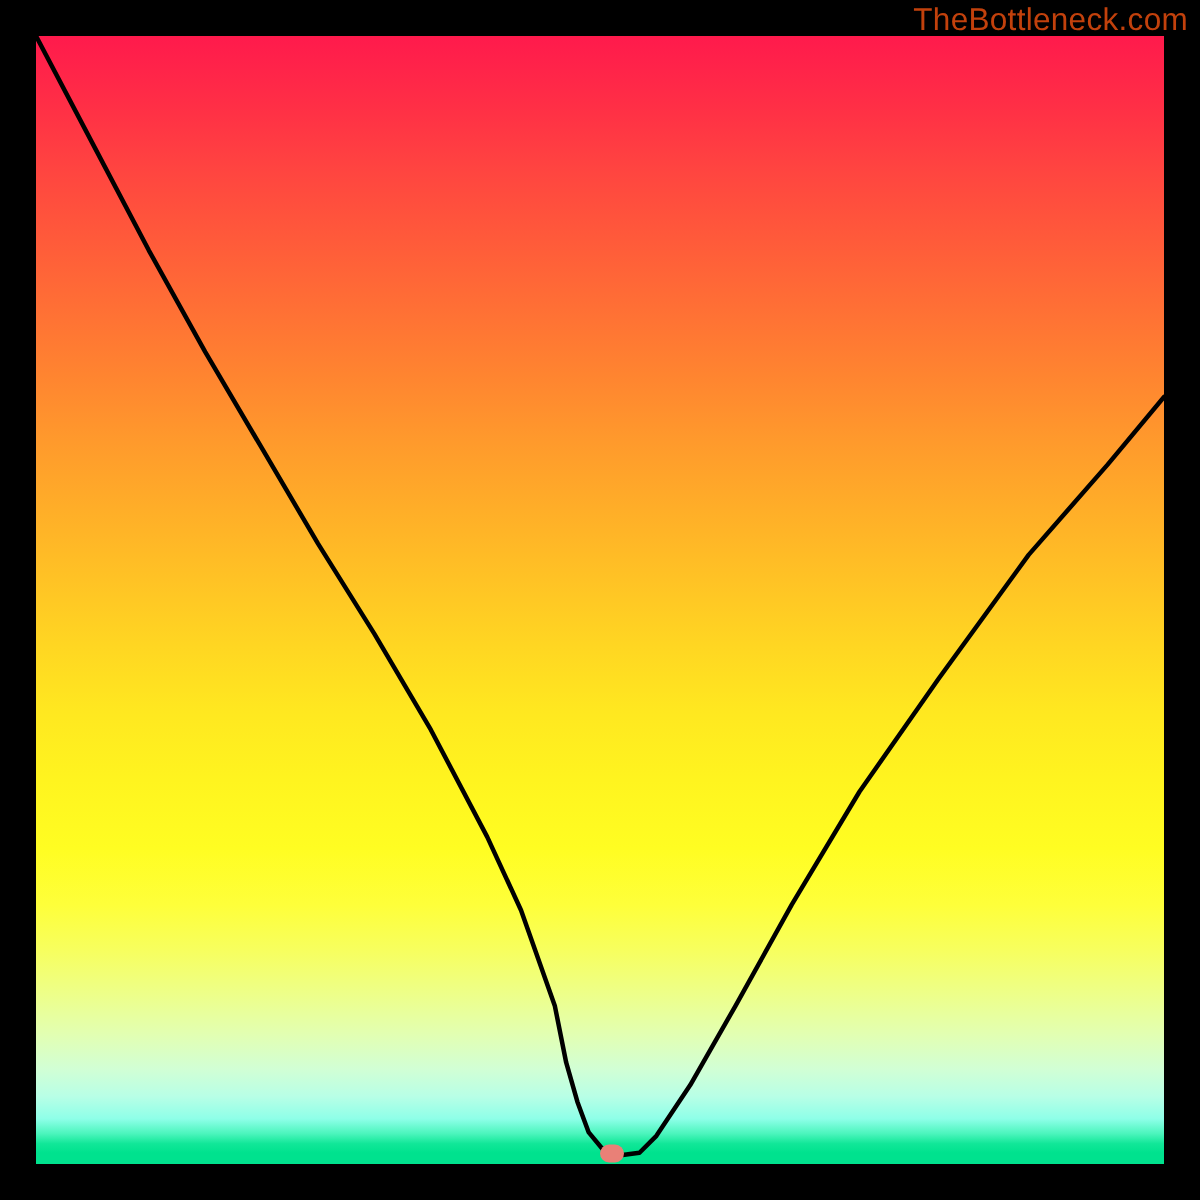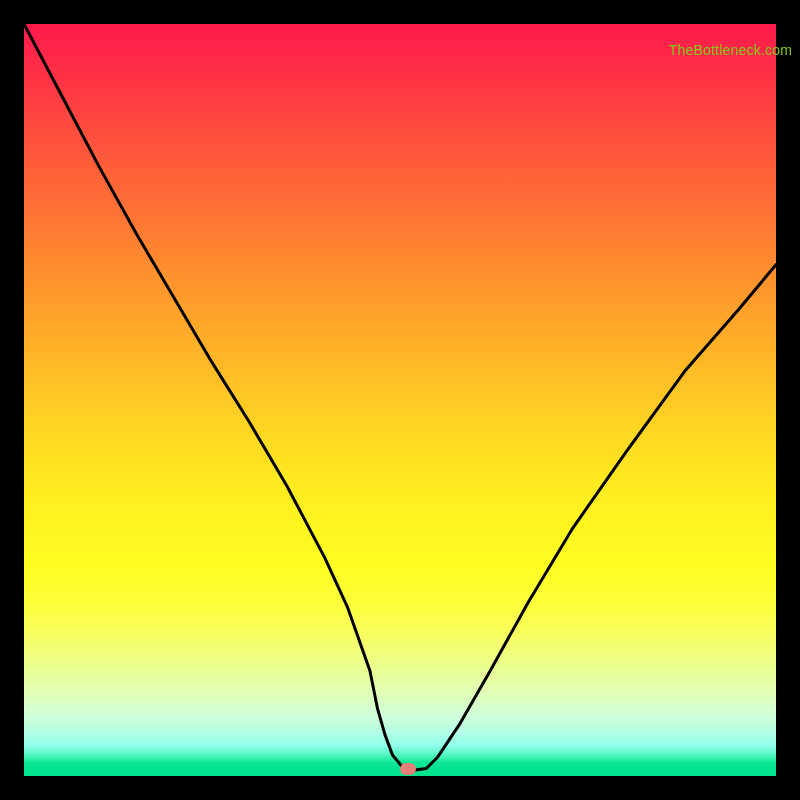--- a/index.html
+++ b/index.html
@@ -63,25 +63,24 @@
     left: 0;
     top: 0;
     width: 100%;
     height: 100%;
     pointer-events: none;
   }
   .watermark {
     position: absolute;
     top: 2px;
     right: 8px;
-    color: #84cc16;
-    font-size: 14px;
+    color: #c2410c;
+    font-size: 21px;
     font-weight: 500;
     letter-spacing: 0.2px;
-    margin-top: 40px;
   }
   .marker {
     position: absolute;
     width: 16px;
     height: 12px;
     background: #e98077;
     border-radius: 6px;
     transform: translate(-50%, -50%);
   }
 </style>

